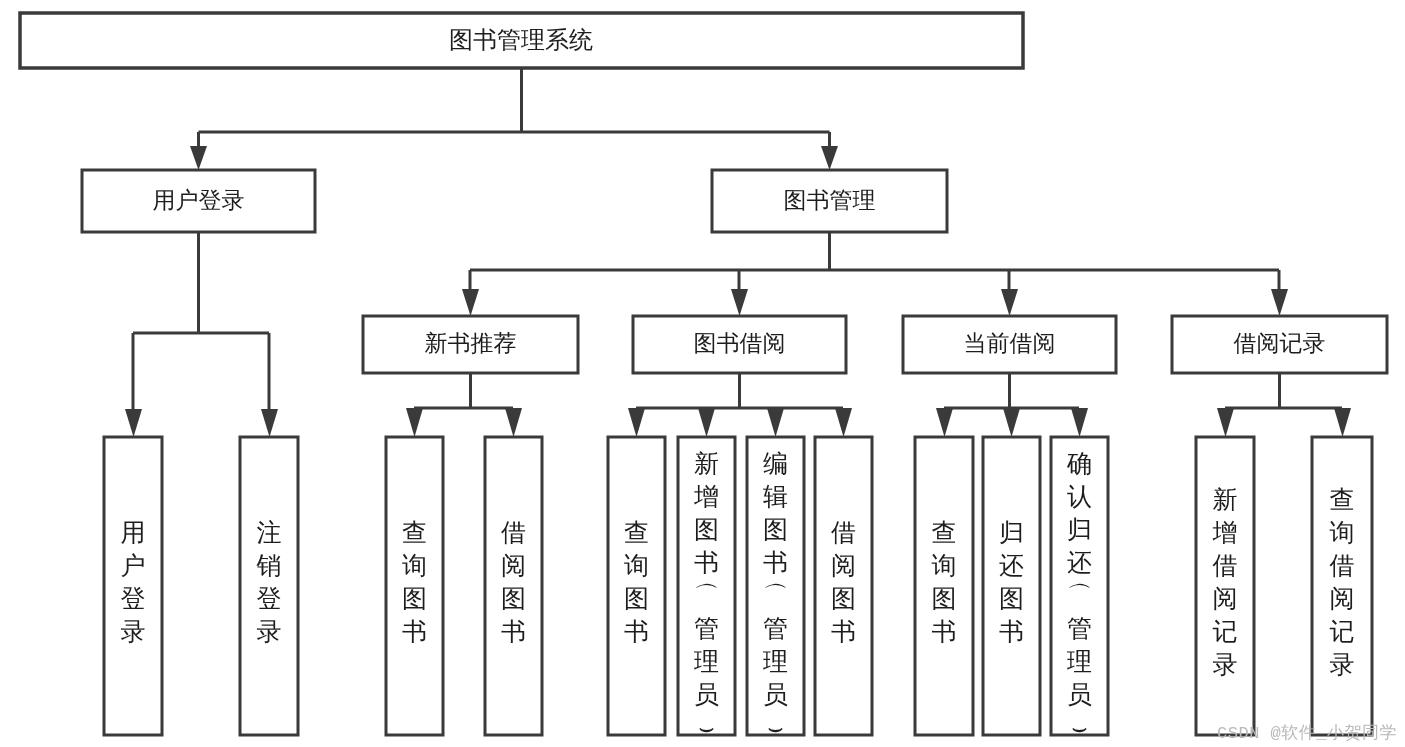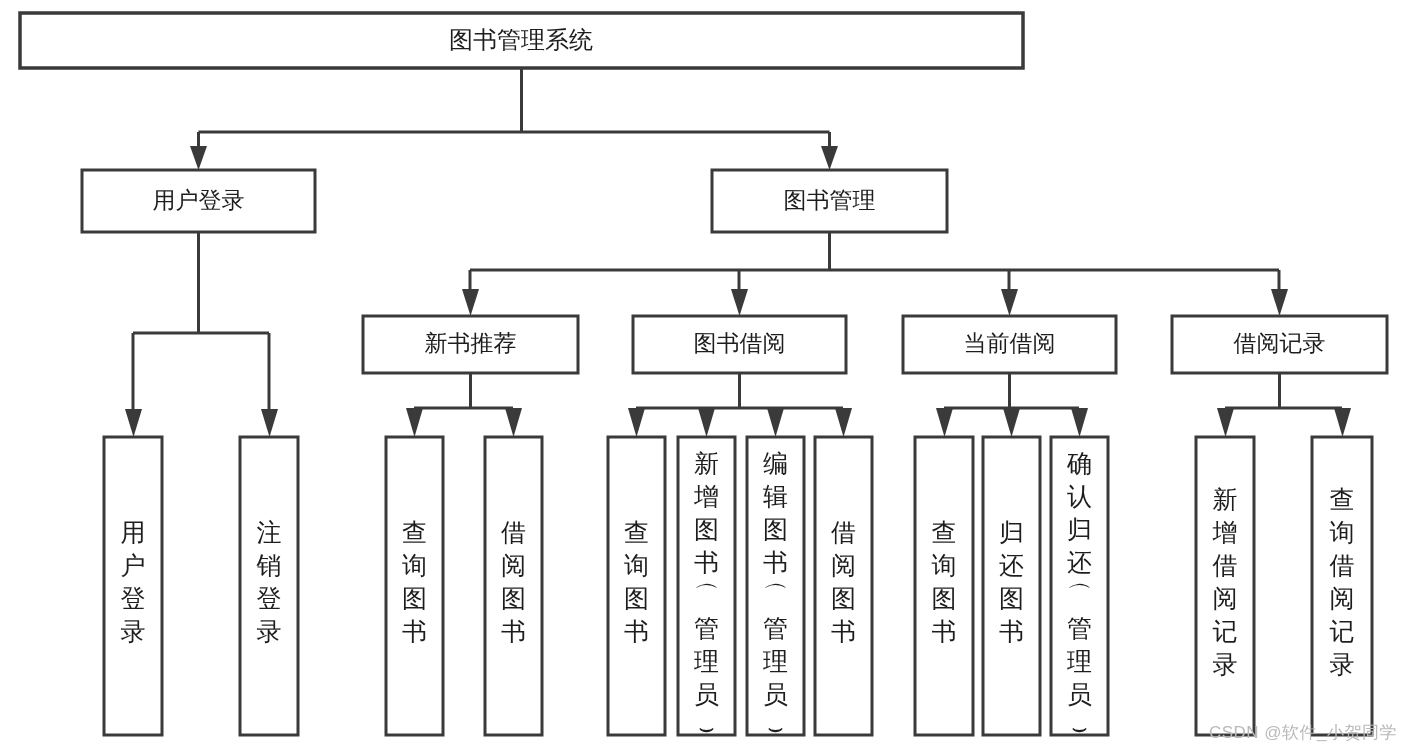--- a/index.html
+++ b/index.html
@@ -56,21 +56,21 @@
     font-family: "Liberation Sans", "DejaVu Sans", sans-serif;
     font-size: 25px;
     text-anchor: middle;
   }
   .watermark {
     position: absolute;
     right: 8px;
     bottom: 3px;
     color: #b9b9b9;
     font-size: 17px;
-    font-family: Liberation Sans, sans-serif;
+    font-family: Liberation Mono, monospace;
     letter-spacing: 0.5px;
     white-space: nowrap;
     pointer-events: none;
   }
 </style>
 </head>
 <body>
 
 <svg id="diagram" viewBox="0 0 1405 747" xmlns="http://www.w3.org/2000/svg">
 

